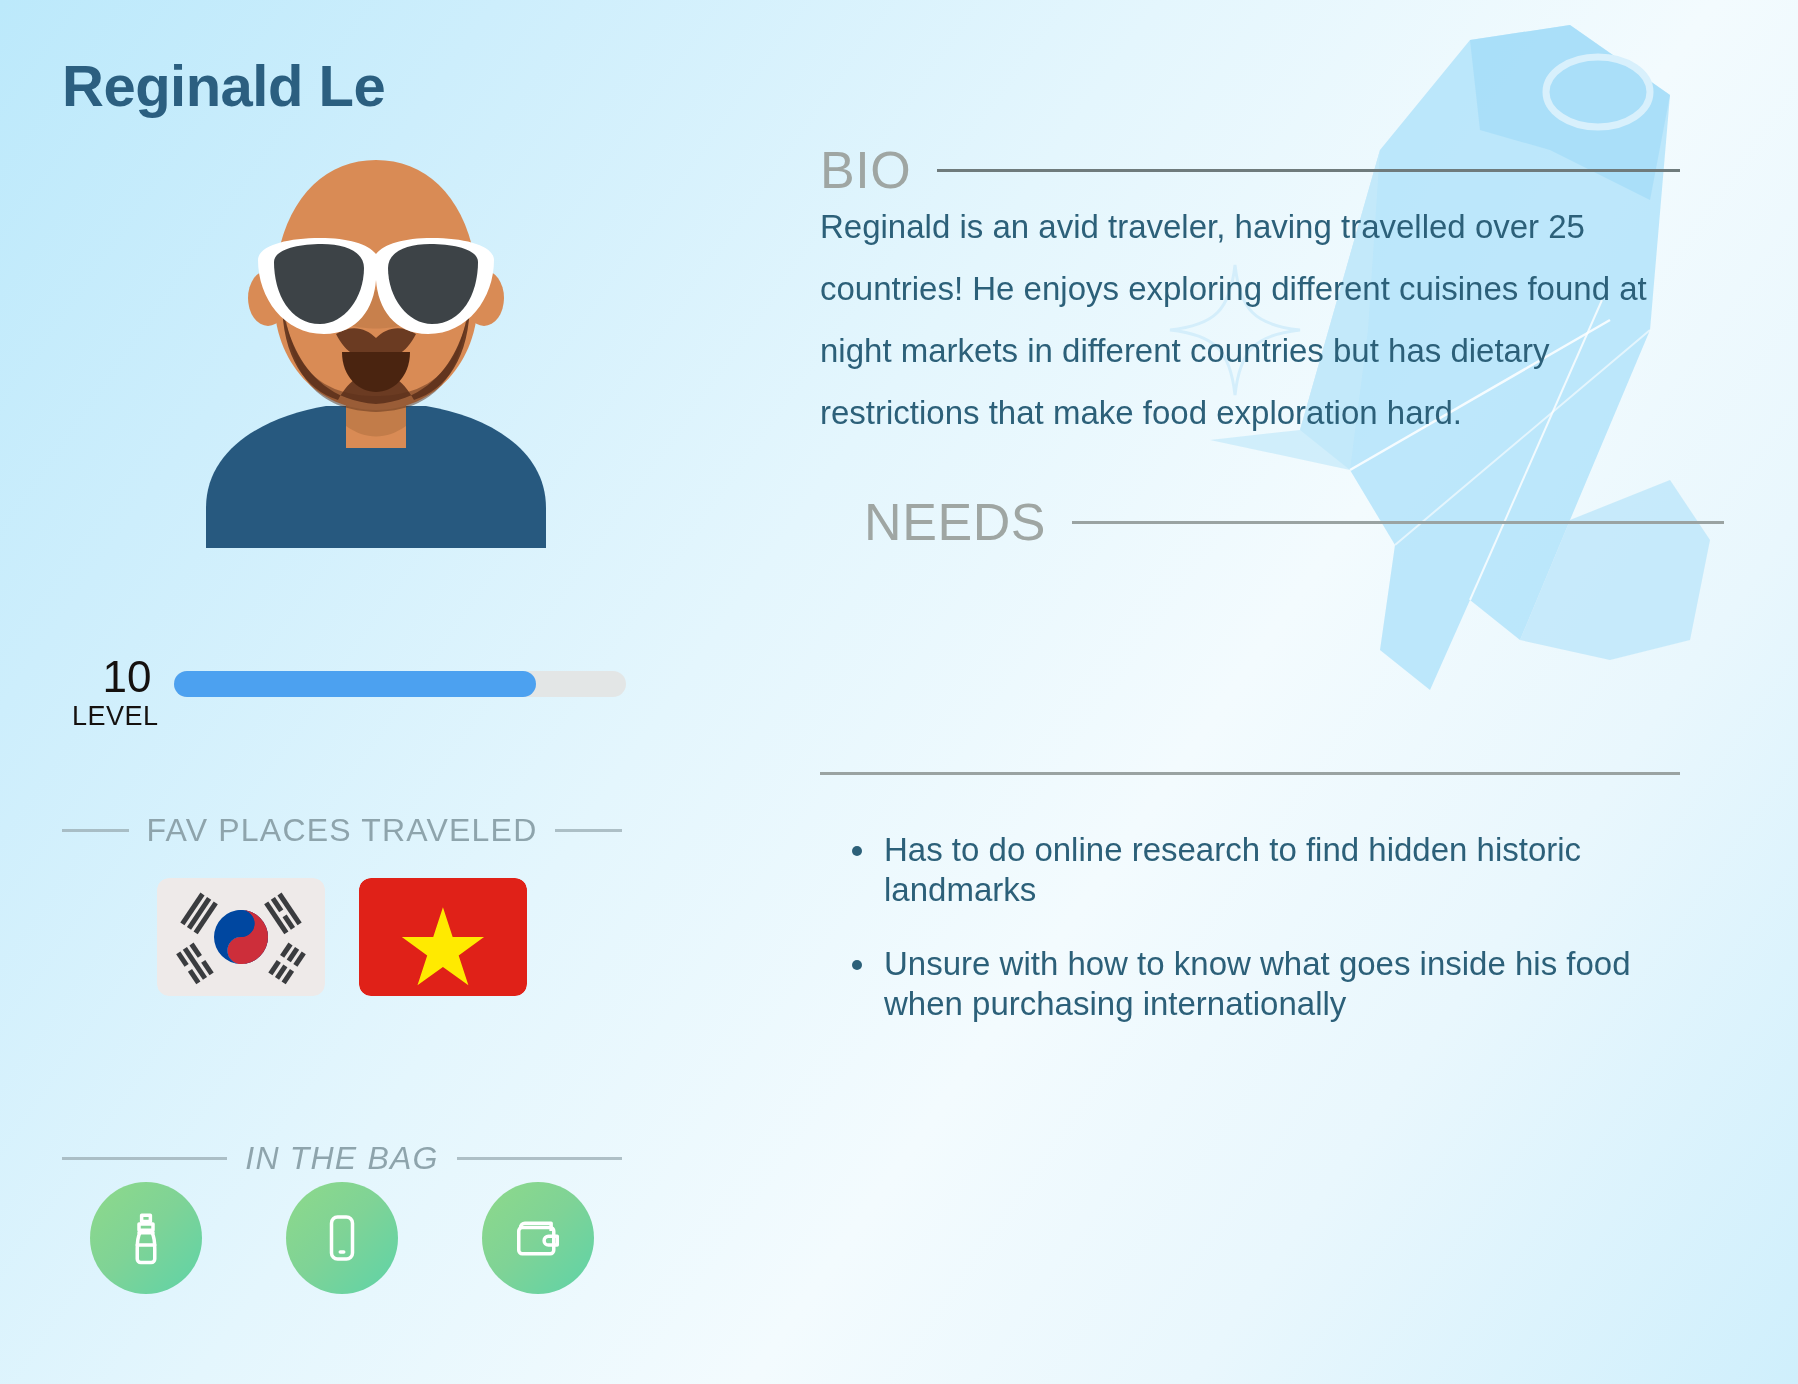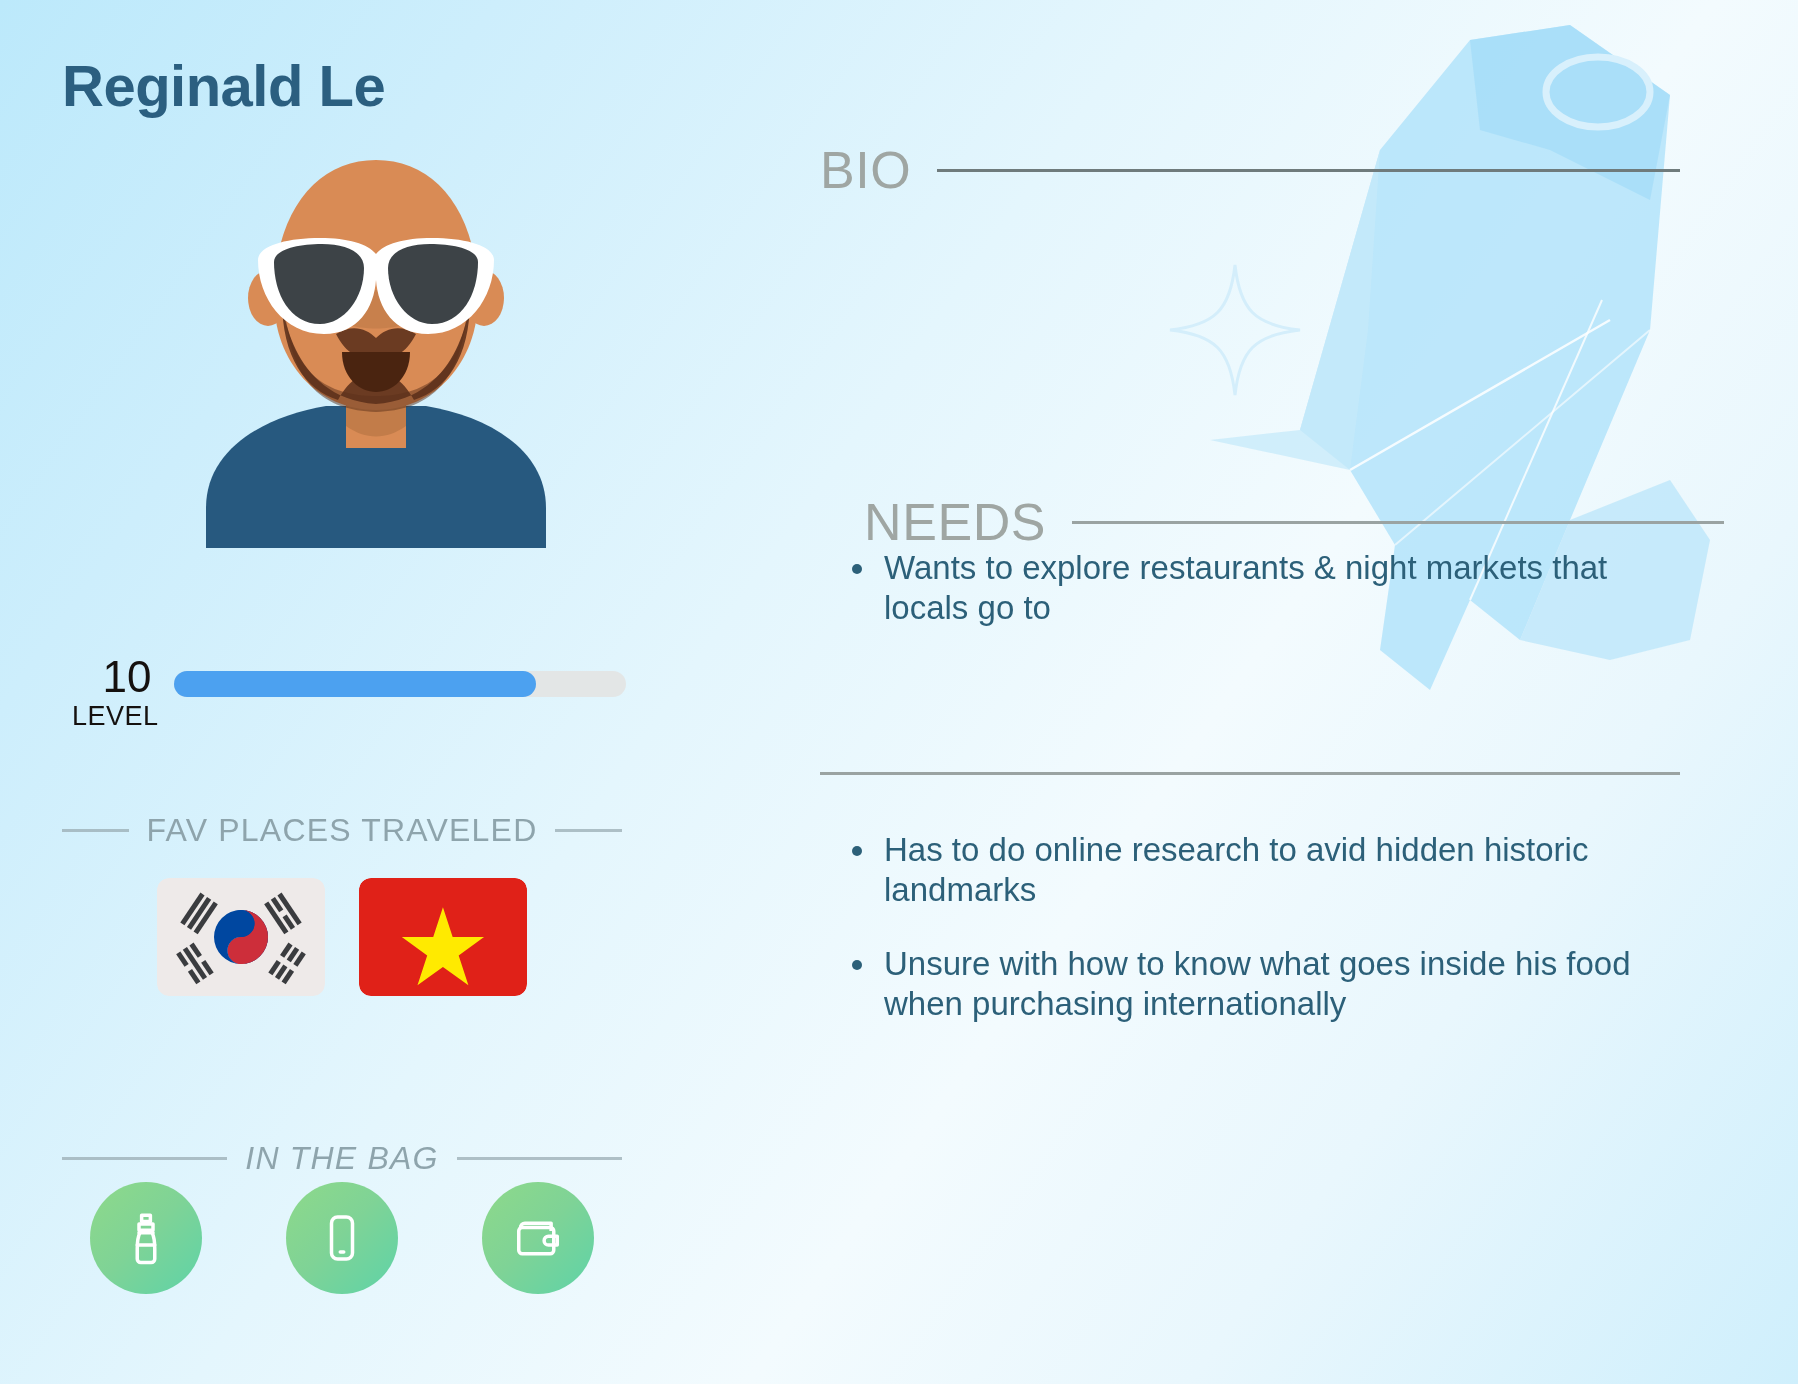--- a/index.html
+++ b/index.html
@@ -391,31 +391,31 @@
       </div>
     </div>
   </div>
 
   <div class="right-col">
 
     <div class="r-head" id="bio-head">
       <span class="txt">BIO</span>
       <span class="line"></span>
     </div>
+    <div class="bio-text">Reginald is an avid traveler, having travelled over 25 countries! He enjoys exploring different cuisines found at night markets in different countries but has dietary restrictions that make food exploration hard.</div>
 
     <div class="r-head" id="needs-head">
       <span class="txt">NEEDS</span>
       <span class="line"></span>
     </div>
     <ul class="bullets" id="needs-list">
-      <li>Wants to explore restaurants &amp; night markets that locals go to</li>
     </ul>
 
     <div class="r-head" id="frust-head">
       <span class="line"></span>
     </div>
     <ul class="bullets" id="frust-list">
-      <li>Has to do online research to avid hidden historic landmarks</li>
+      <li>Has to do online research to find hidden historic landmarks</li>
       <li>Unsure with how to know what goes inside his food when purchasing internationally</li>
     </ul>
 
   </div>
 </div>
 
 </body></html>

